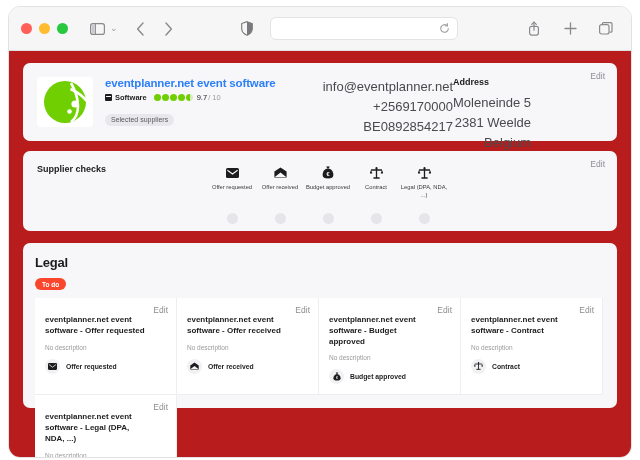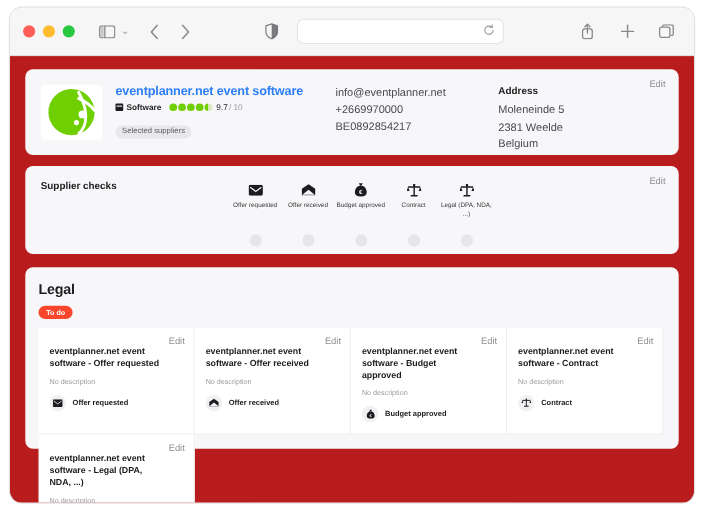--- a/index.html
+++ b/index.html
@@ -101,21 +101,21 @@
   .star.half { background: linear-gradient(to right, #6fcf00 50%, #d8ebc0 50%); }
   .score { font-size: 7.5px; font-weight: normal; color: #1c1c1e; margin-left: 3px; }
   .score-max { font-size: 7.5px; color: #9a9a9e; font-weight: normal; }
   .tag {
     display: inline-block; background: #e8e8ec; color: #5a5a5e;
     font-size: 7px; padding: 2.5px 6px; border-radius: 9px;
   }
   .col { flex: 0 0 auto; }
   .col.info { width: 148px; }
   .col h4 { font-size: 9px; color: #1c1c1e; margin-bottom: 6px; font-weight: bold; }
-  .col p { font-size: 10px; color: #4a4a4e; line-height: 1.55; }
+  .col p { font-size: 13px; color: #4a4a4e; line-height: 1.55; text-align: right; }
 
   
   .checks-card { padding: 13px 14px 14px 14px; margin-bottom: 12px; height: 80px; }
   .checks-title { font-size: 9px; font-weight: bold; color: #1c1c1e; }
   .checks-row {
     position: absolute; left: 185px; top: 14px;
     display: flex; gap: 0;
   }
   .check-item { width: 48px; text-align: center; }
   .chk-icon { height: 15px; display: flex; align-items: center; justify-content: center; color: #1c1c1e; }
@@ -264,21 +264,21 @@
             <span class="star half"></span>
             <span class="score">9.7</span>
             <span class="score-max">/ 10</span>
           </div>
         </div>
         <span class="tag">Selected suppliers</span>
       </div>
 
       <div class="col info">
         <p>info@eventplanner.net</p>
-        <p>+2669970000</p>
+        <p>+2569170000</p>
         <p>BE0892854217</p>
       </div>
 
       <div class="col">
         <h4>Address</h4>
         <p>Moleneinde 5</p>
         <p>2381 Weelde</p>
         <p>Belgium</p>
       </div>
     </div>

